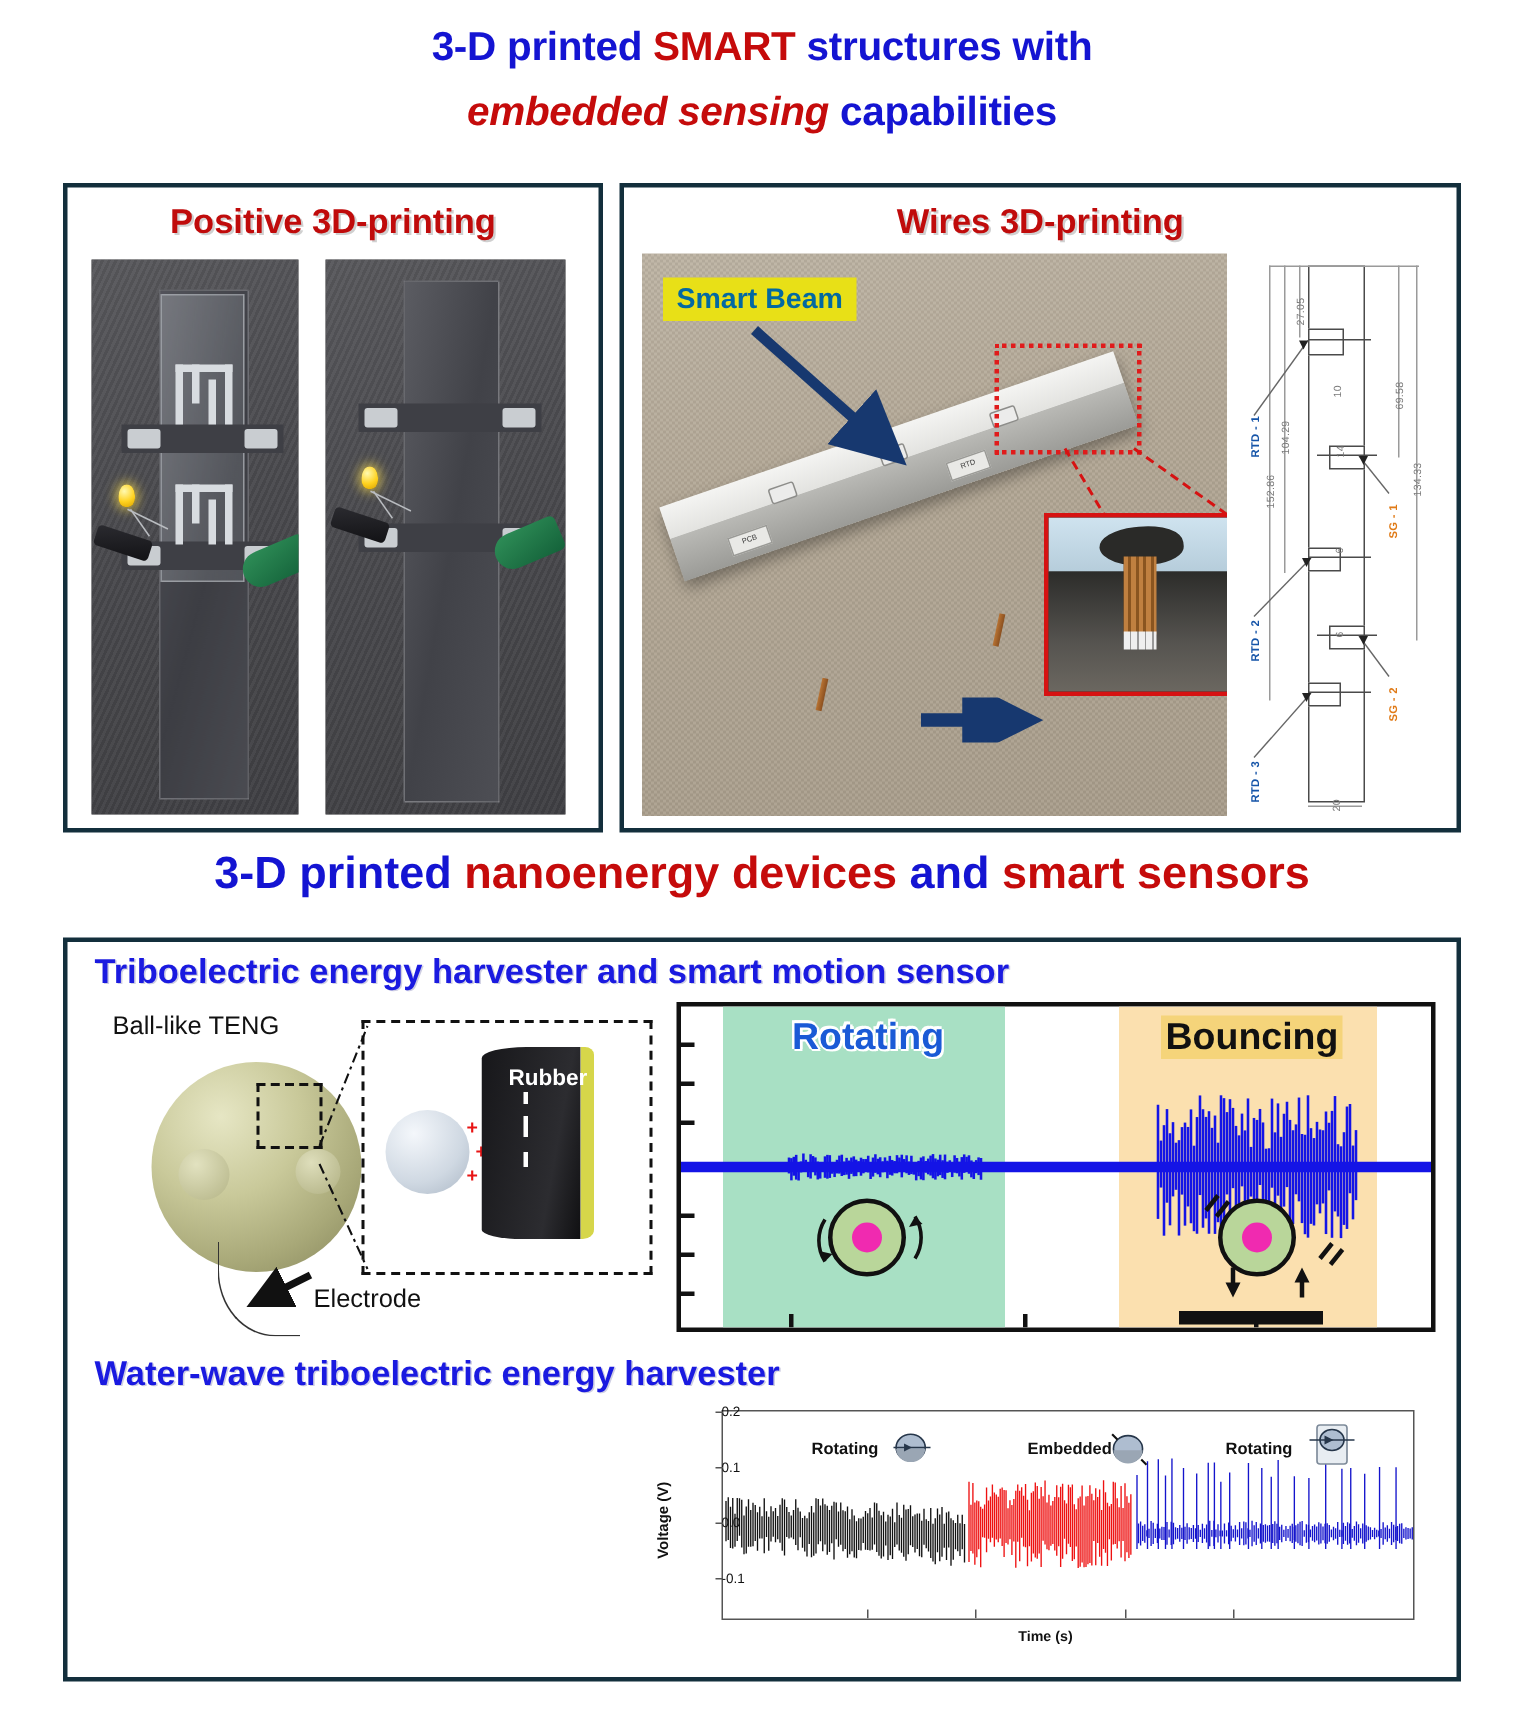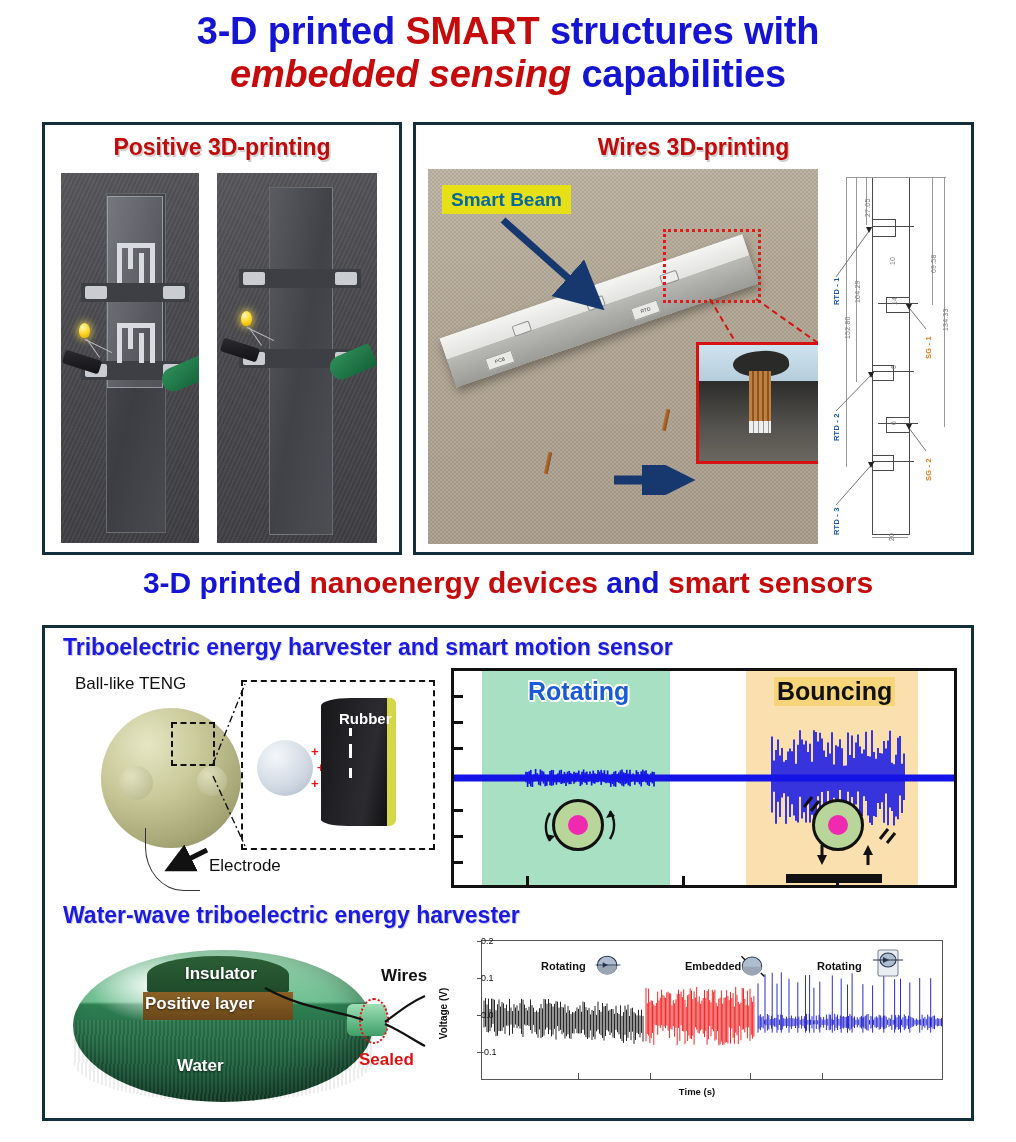--- a/index.html
+++ b/index.html
@@ -1,20 +1,20 @@
 <!DOCTYPE html>
 <html><head>
 <meta charset="utf-8">
 <style>
   html,body{margin:0;padding:0;background:#ffffff;}
   body{width:1016px;height:1142px;position:relative;font-family:"Liberation Sans",sans-serif;overflow:hidden;}
 
   
   #title-block{position:absolute;left:0;top:10px;width:1016px;text-align:center;}
-  .title-line{font-weight:bold;font-size:38px;line-height:43px;letter-spacing:-0.2px;}
+  .title-line{font-weight:bold;font-size:27px;line-height:43px;letter-spacing:-0.2px;}
   .t-blue{color:#1414d2;}
   .t-red{color:#c50b0b;}
   .t-ital{font-style:italic;}
 
   
   .panel{position:absolute;border:3px solid #132f3c;background:#ffffff;box-sizing:border-box;}
   #panel-polymer{left:42px;top:122px;width:360px;height:433px;}
   #panel-metal{left:413px;top:122px;width:561px;height:433px;}
   #panel-nano{left:42px;top:625px;width:932px;height:496px;}
 
@@ -586,39 +586,20 @@
       <line x1="38" y1="56" x2="38" y2="72" stroke="#111" stroke-width="3"></line>
       <polygon points="38,76 33,66 43,66" fill="#111"></polygon>
       <line x1="84" y1="76" x2="84" y2="60" stroke="#111" stroke-width="3"></line>
       <polygon points="84,56 79,66 89,66" fill="#111"></polygon>
     </svg>
     <div id="ground-bar"></div>
   </div>
 
   <div class="sub-head" id="sub-water">Water-wave  triboelectric energy harvester</div>
 
-  <div id="water-fig">
-    <div id="drop">
-      <div id="drop-tex"></div>
-    </div>
-    <div id="insulator"></div>
-    <div id="poslayer"></div>
-    <div class="wlbl" style="left:126px;top:24px;">Insulator</div>
-    <div class="wlbl" style="left:86px;top:54px;">Positive layer</div>
-    <div class="wlbl" style="left:118px;top:116px;">Water</div>
-    <div id="neck"></div>
-    <div id="sealed-ring"></div>
-    <svg style="position:absolute;left:200px;top:44px;width:170px;height:70px;" viewBox="0 0 170 70">
-      <path d="M6 4 C46 26 78 26 104 36" stroke="#111" stroke-width="2.2" fill="none"></path>
-      <path d="M126 38 C142 26 152 18 166 12" stroke="#111" stroke-width="2.2" fill="none"></path>
-      <path d="M126 40 C144 48 154 56 166 62" stroke="#111" stroke-width="2.2" fill="none"></path>
-    </svg>
-    <div id="lbl-wires">Wires</div>
-    <div id="lbl-sealed">Sealed</div>
-  </div>
 
   <div id="volt-chart">
     <div id="vc-ylabel">Voltage (V)</div>
     <div id="vc-plot">
       <svg id="vc-svg" width="460" height="138" viewBox="0 0 460 138">
         <g id="vc-black" stroke="#111111" stroke-width="0.9">
             <line x1="2.0" y1="59.6" x2="2.0" y2="86.5"></line>
             <line x1="3.5" y1="57.1" x2="3.5" y2="85.7"></line>
             <line x1="5.0" y1="63.5" x2="5.0" y2="91.0"></line>
             <line x1="6.5" y1="57.6" x2="6.5" y2="91.4"></line>

